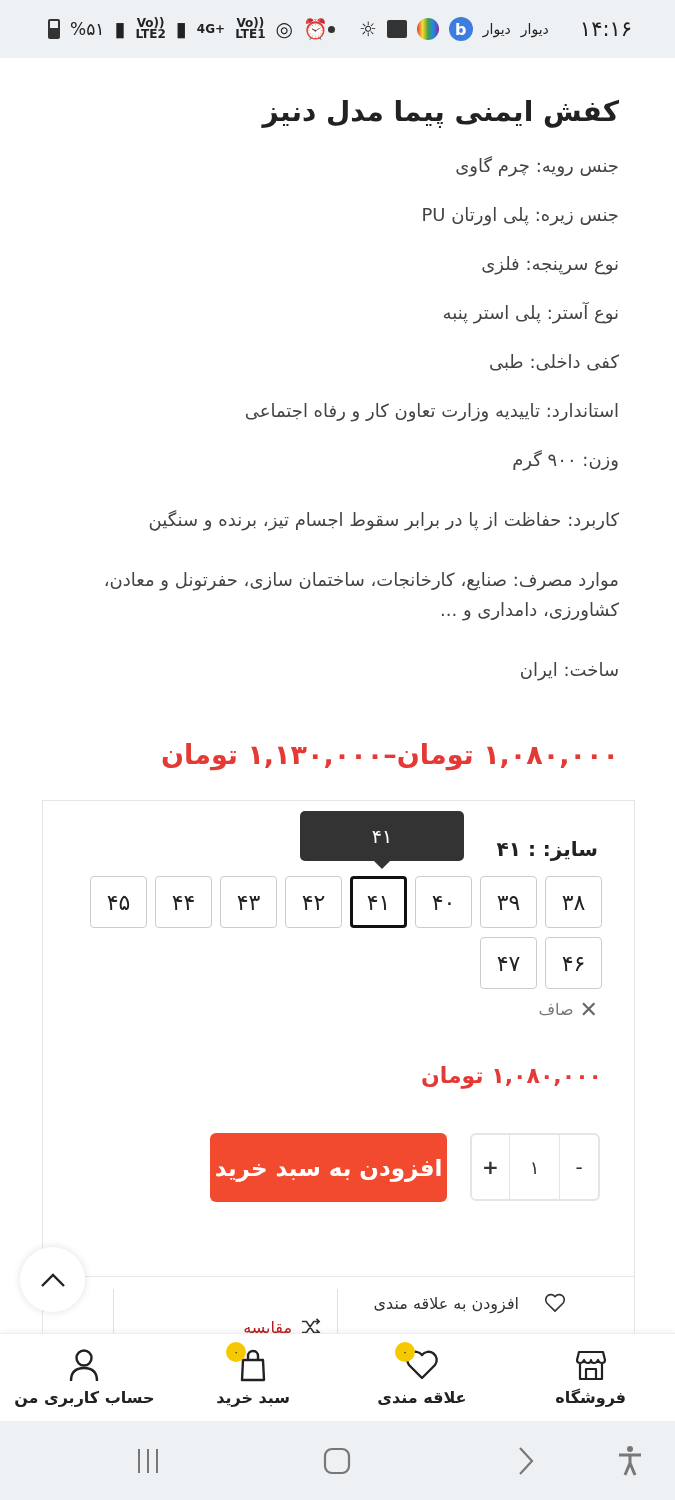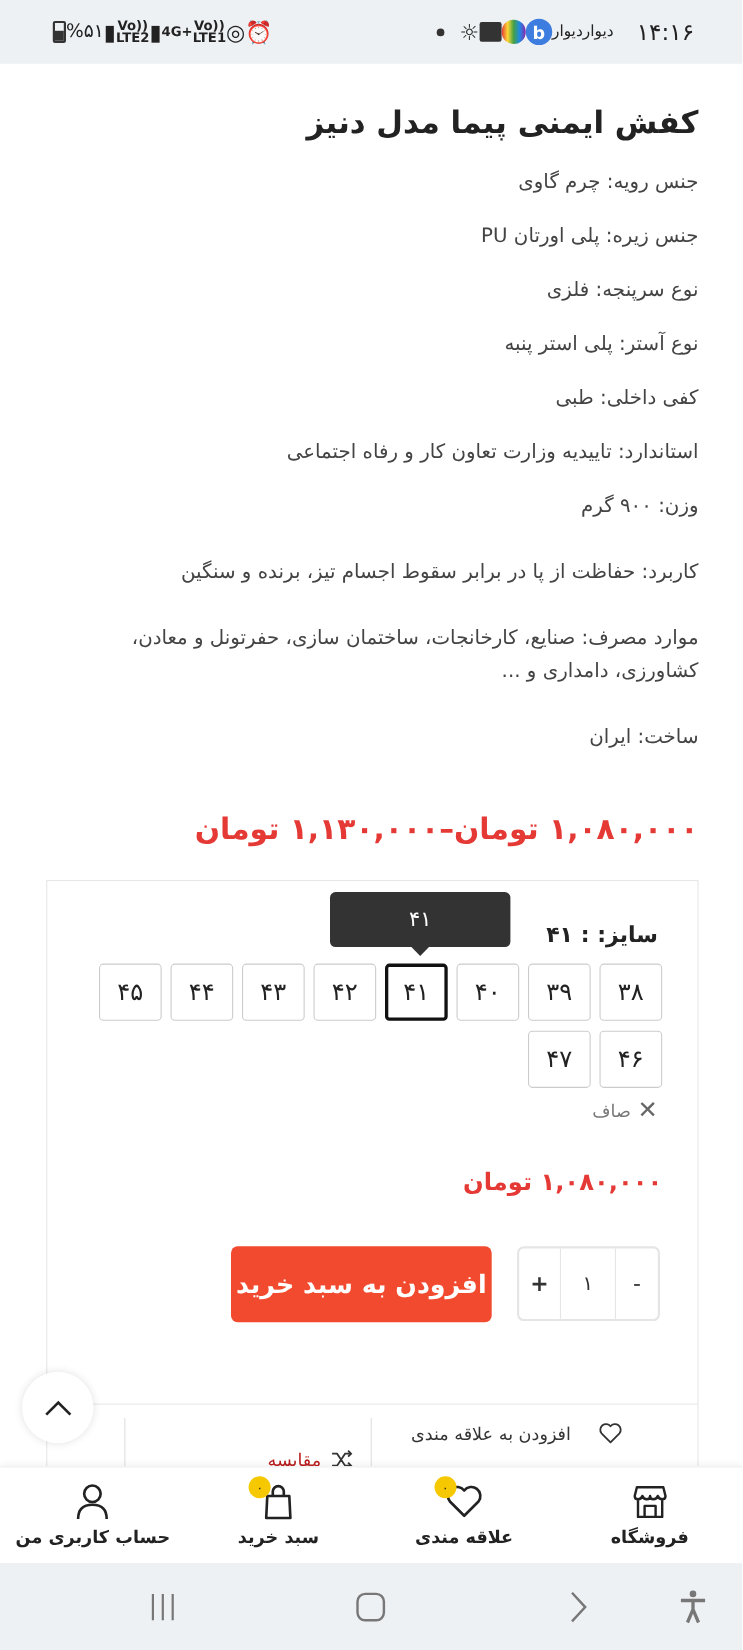--- a/index.html
+++ b/index.html
@@ -1,34 +1,34 @@
 <!DOCTYPE html>
 <html><head>
 <meta charset="utf-8">
 <style>
   * { box-sizing: border-box; margin: 0; padding: 0; }
   html, body { width: 675px; height: 1500px; overflow: hidden; background: #ffffff; }
   body { font-family: "DejaVu Sans", "Liberation Sans", sans-serif; color: #333; position: relative; }
 
   
   .statusbar { position: absolute; top: 0; left: 0; width: 675px; height: 58px; background: #eef1f4; display: flex; align-items: center; justify-content: space-between; padding: 0 44px 0 48px; font-size: 17px; color: #222; direction: ltr; }
-  .sb-left, .sb-right { display: flex; align-items: center; }
+  .sb-left, .sb-right { display: flex; align-items: center; gap: 10px; }
   .battery { width: 12px; height: 20px; border: 2px solid #333; border-radius: 2px; position: relative; }
   .battery::after { content: ""; position: absolute; left: 0; right: 0; bottom: 0; height: 55%; background: #333; }
   .sig { font-size: 12px; line-height: 11px; text-align: center; font-weight: bold; }
   .sb-icon { font-size: 20px; }
   .sb-dot { width: 7px; height: 7px; border-radius: 50%; background: #333; margin-right: 14px; }
   .sb-app-b { width: 24px; height: 24px; border-radius: 50%; background: #3d7de0; color: #fff; font-size: 16px; font-weight: bold; display: flex; align-items: center; justify-content: center; }
   .sb-app-heart { width: 22px; height: 22px; border-radius: 50%; background: linear-gradient(90deg, #e53935, #fdd835, #43a047, #1e88e5, #8e24aa); }
   .sb-img { width: 20px; height: 18px; background: #333; border-radius: 2px; }
   .sb-text { font-size: 14px; }
   .sb-time { font-size: 21px; margin-left: 21px; }
 
   
-  .content { position: absolute; top: 58px; left: 0; width: 675px; direction: rtl; padding: 0 40px; }
+  .content { position: absolute; top: 58px; left: 0; width: 675px; direction: rtl; padding: 0 56px; }
   .title { margin-top: 34px; font-size: 28px; font-weight: bold; color: #222; line-height: 40px; }
   .spec { font-size: 18px; color: #444; line-height: 30px; margin-top: 19px; }
   .spec.gap { margin-top: 30px; }
   .price-range { margin-top: 50px; font-size: 27px; font-weight: bold; color: #e53935; line-height: 40px; }
 
   
   .var-box { position: absolute; top: 800px; left: 42px; width: 593px; height: 540px; border: 1px solid #e6e6e6; direction: rtl; }
   .size-label { position: absolute; top: 36px; right: 36px; font-size: 20px; font-weight: bold; color: #222; }
   .tooltip { position: absolute; top: 10px; left: 257px; width: 164px; height: 50px; background: #333333; color: #fff; border-radius: 5px; font-size: 19px; display: flex; align-items: center; justify-content: center; }
   .tooltip::after { content: ""; position: absolute; bottom: -8px; left: 74px; border-left: 8px solid transparent; border-right: 8px solid transparent; border-top: 8px solid #333; }

